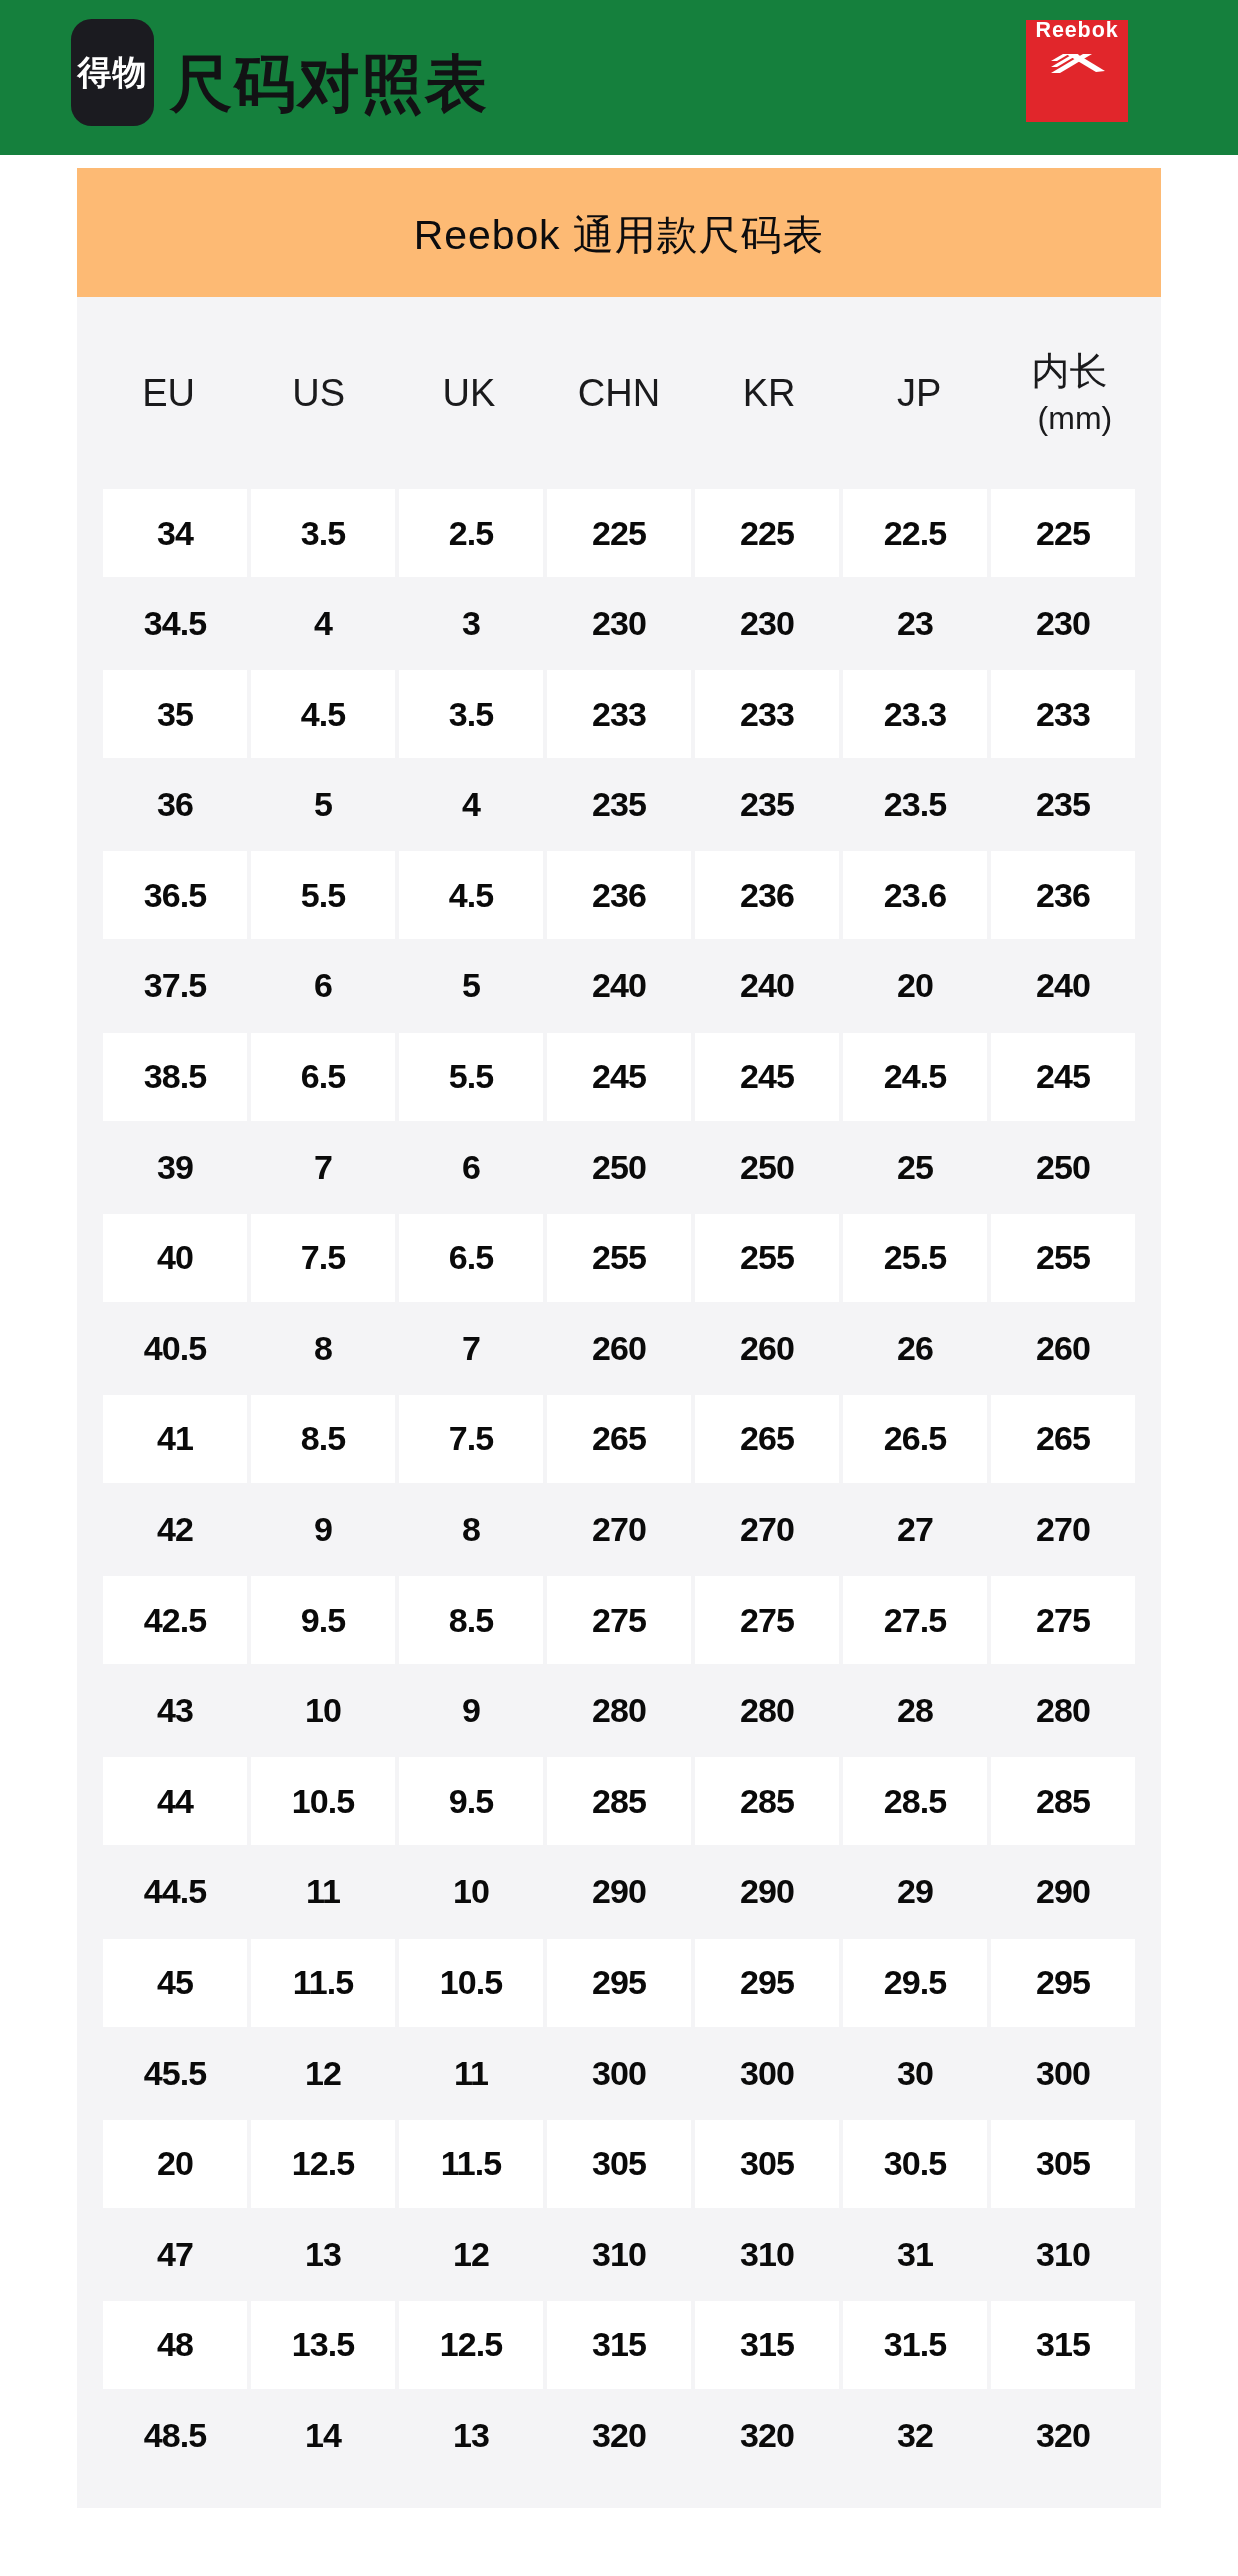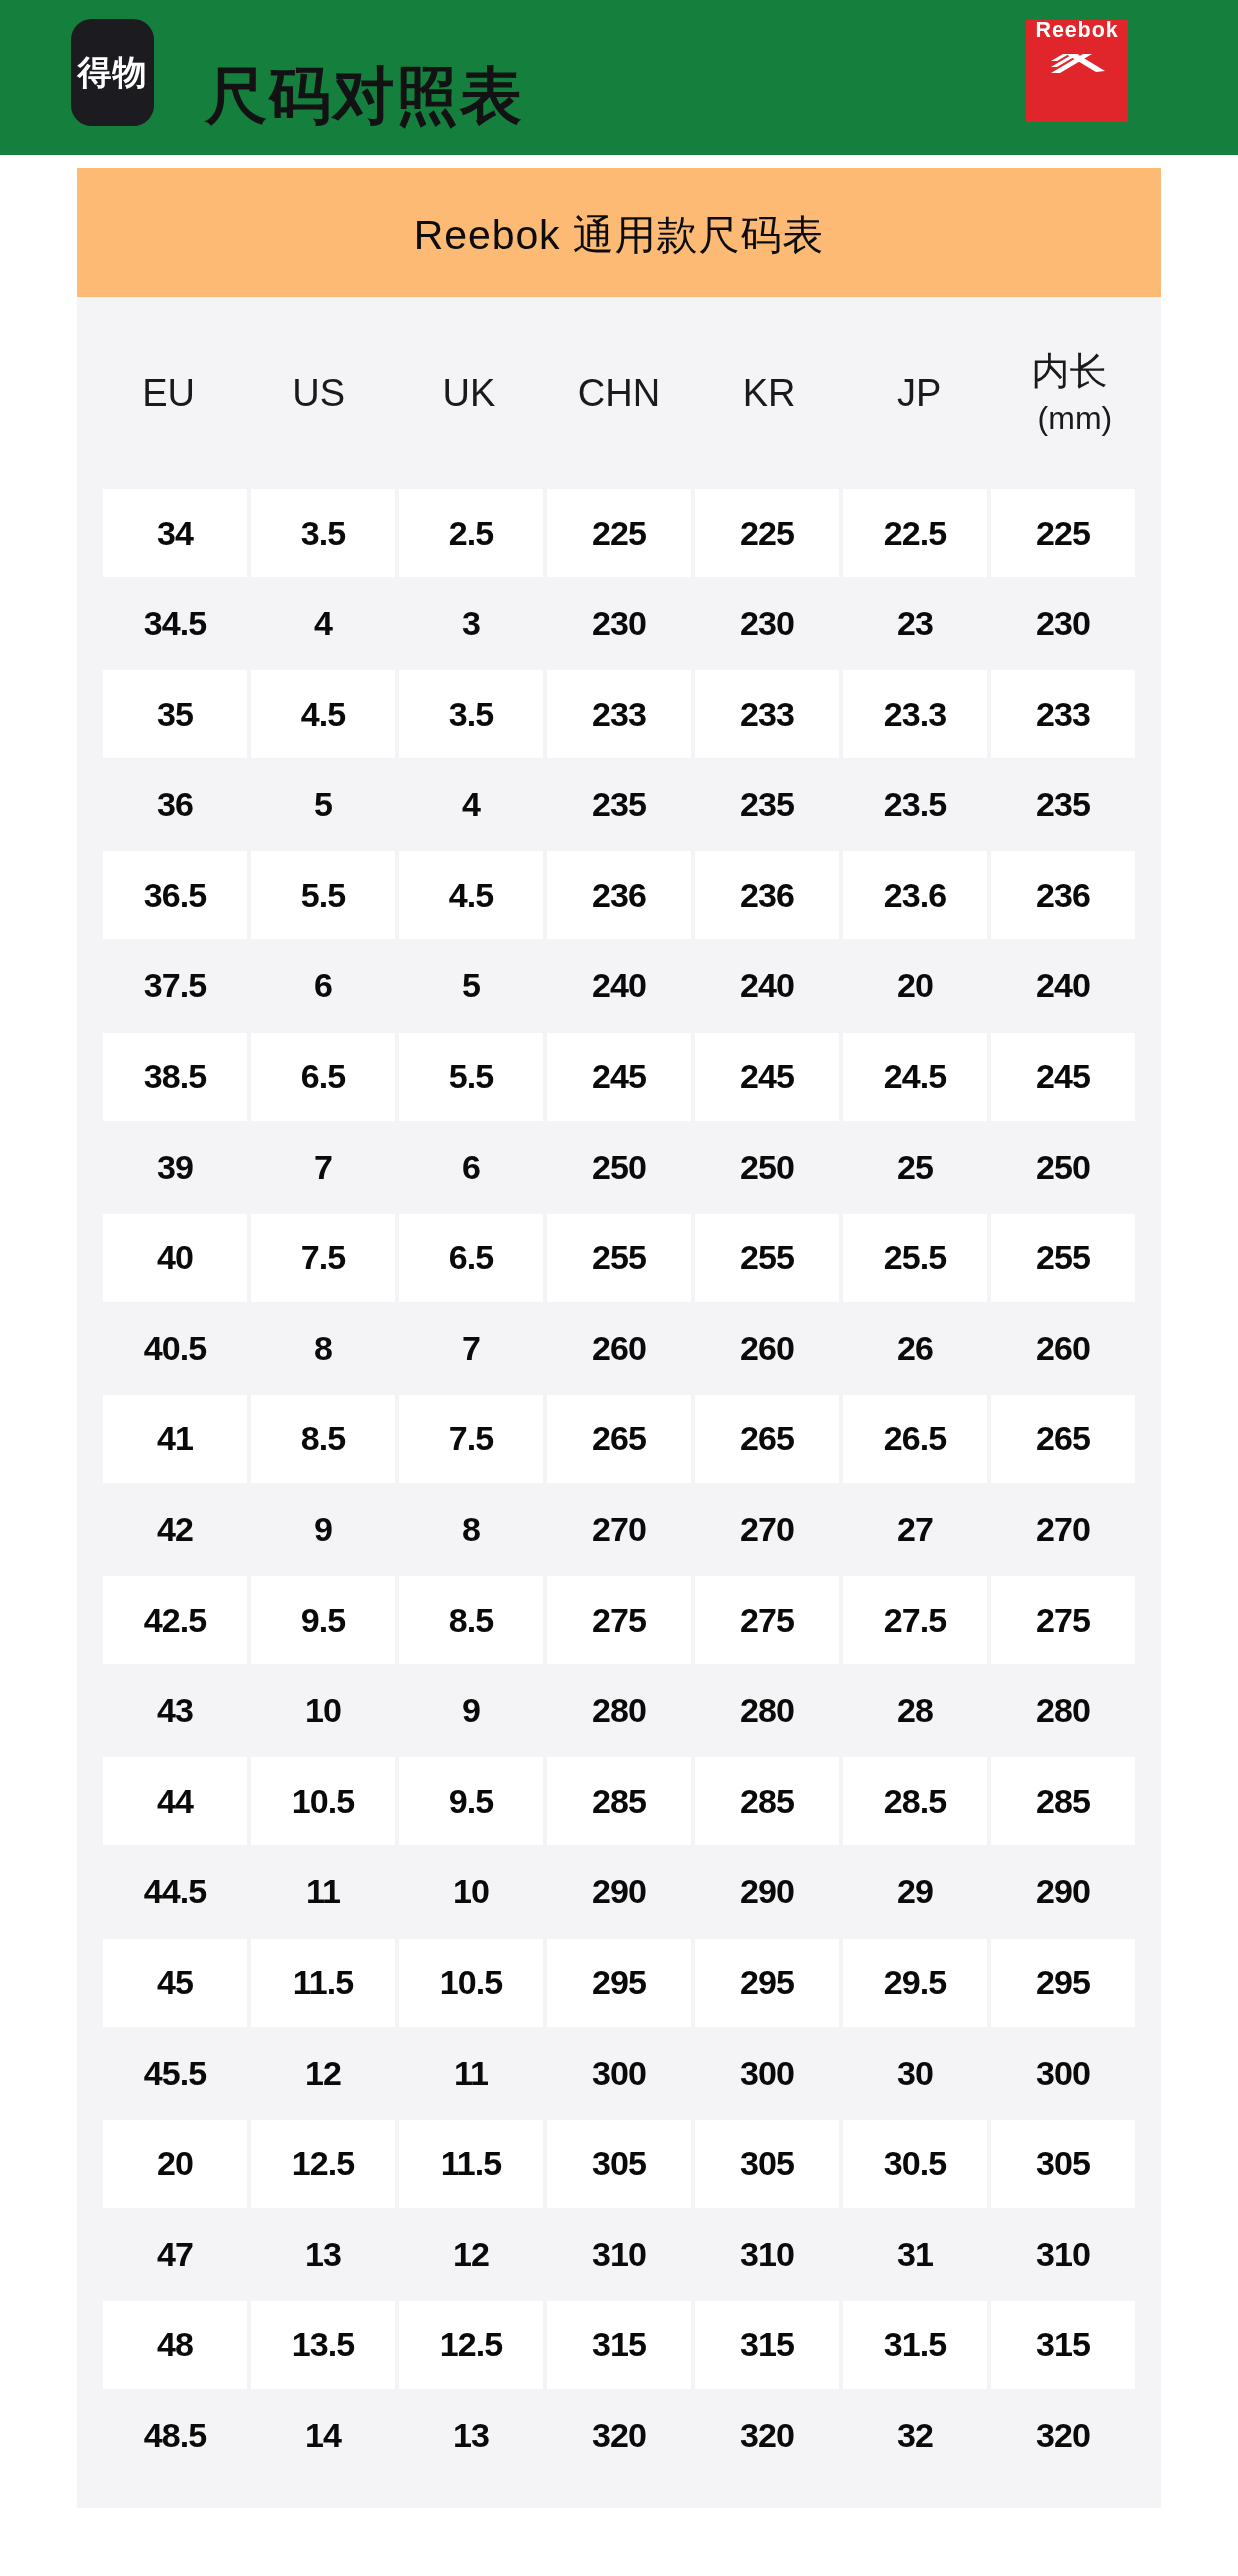--- a/index.html
+++ b/index.html
@@ -10,23 +10,23 @@
   }
   
   .app-header{position:absolute;left:0;top:0;width:1239px;height:155px;background:#15803d;}
   .dewu-logo{
     position:absolute;left:71px;top:19px;width:83px;height:107px;
     background:#1b1b20;border-radius:20.6px;
     display:flex;align-items:center;justify-content:center;
     color:#ffffff;font-size:34px;font-weight:700;letter-spacing:0.9px;
   }
   .page-title{
-    position:absolute;left:170px;top:62px;
+    position:absolute;left:170px;top:50px;
     font-size:62px;line-height:1.1;font-weight:700;color:#121214;
-    letter-spacing:1.7px;white-space:nowrap;margin-left:35px;
+    letter-spacing:1.7px;white-space:nowrap;
   }
   .reebok-logo{
     position:absolute;left:1026px;top:20px;width:102px;height:102px;
     background:#e1262b;display:flex;flex-direction:column;
     align-items:center;gap:6px;
   }
   .reebok-word{color:#ffffff;font-size:21.5px;font-weight:700;letter-spacing:0.9px;line-height:1;}
   .reebok-vector{width:55px;height:26px;display:block;}
   .reebok-vector polygon{fill:#ffffff;}
   

